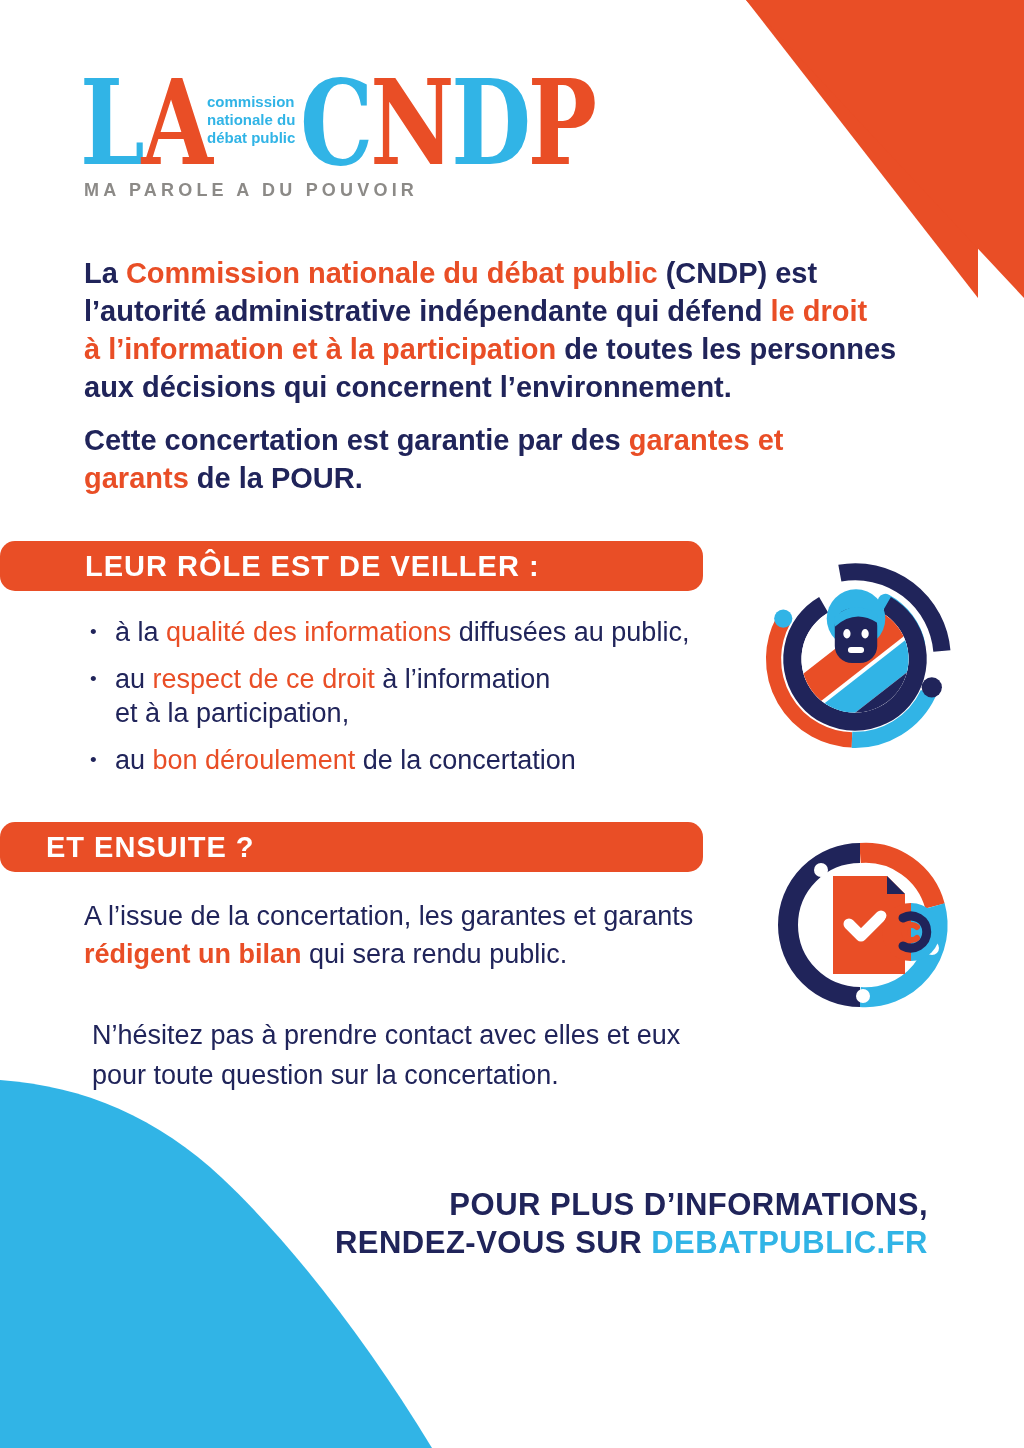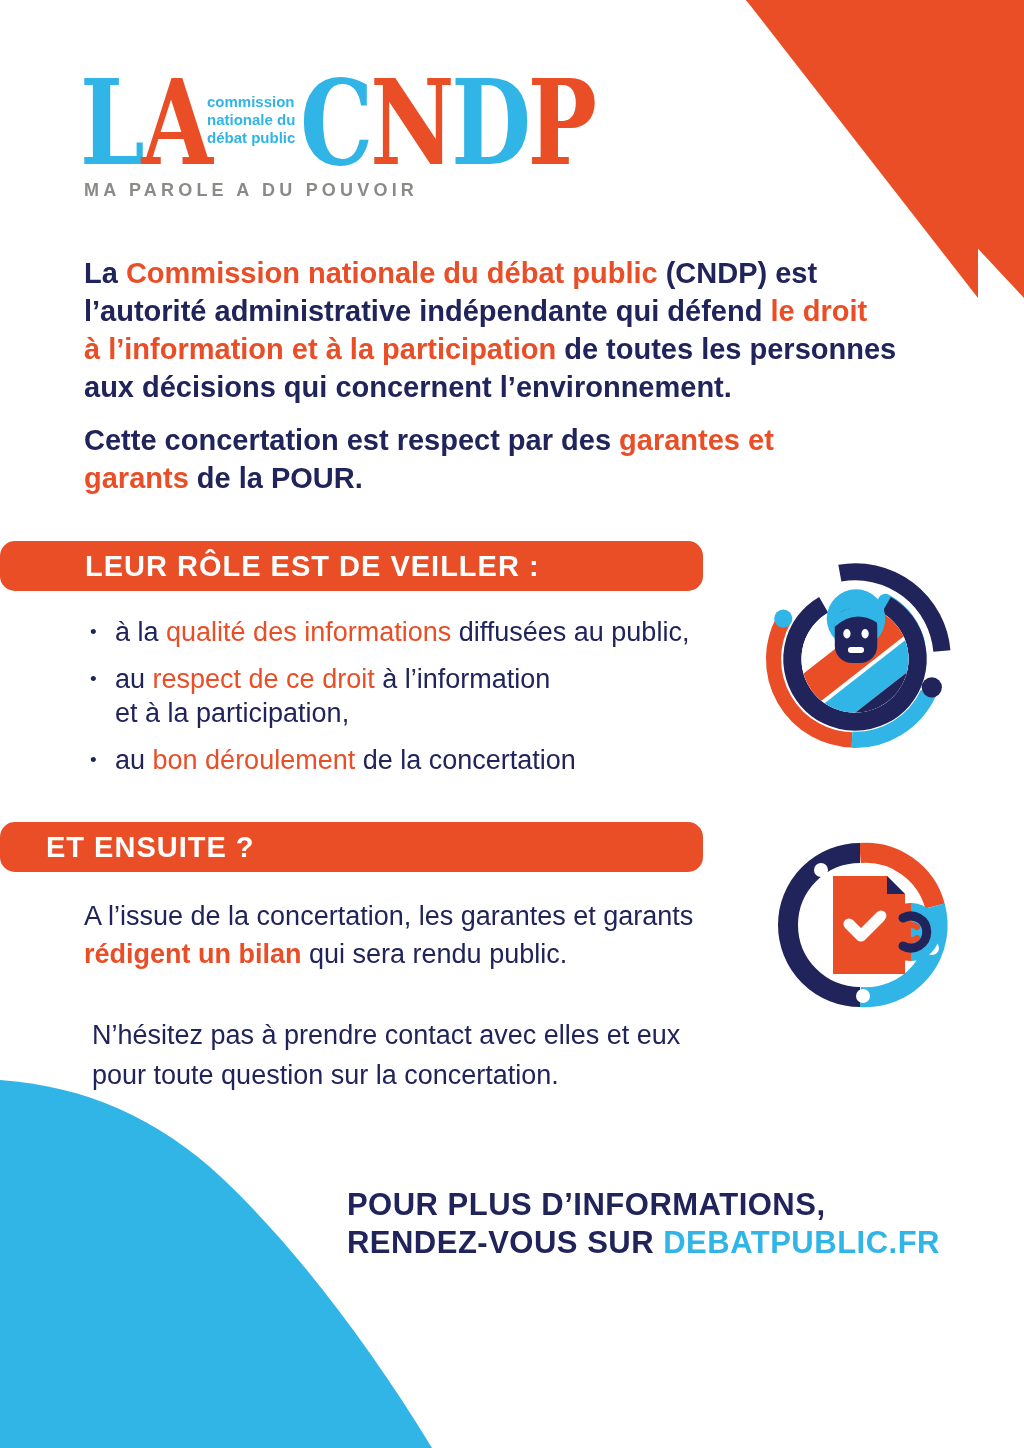--- a/index.html
+++ b/index.html
@@ -52,21 +52,21 @@
     color:var(--navy);font-size:19px;line-height:34px;}
 
   .next-para{left:84px;top:897px;width:700px;font-size:27px;line-height:38px;}
   .contact-para{left:84px;top:1015px;width:700px;font-size:27px;line-height:40px;margin-left:8px;}
 
   
   .icon-role{position:absolute;left:758px;top:560px;width:194px;height:194px;}
   .icon-next{position:absolute;left:777px;top:836px;width:178px;height:178px;}
 
   
-  .footer-cta{position:absolute;right:84px;top:1186px;text-align:left;
+  .footer-cta{position:absolute;right:96px;top:1186px;text-align:right;
     color:var(--navy);font-size:31px;line-height:38px;font-weight:800;letter-spacing:.5px;
     white-space:nowrap;}
   .footer-link{color:var(--blue);text-decoration:none;cursor:pointer;margin-top:40px;}
 </style>
 </head>
 <body>
 
 <div class="page">
 
   <svg class="corner-tr" viewBox="0 0 278 298" aria-hidden="true">
@@ -83,21 +83,21 @@
     <div class="logo-subtitle">
       <div>commission</div>
       <div>nationale du</div>
       <div>débat public</div>
     </div>
     <div class="logo-word logo-cndp"><span class="seg seg-blue">C</span><span class="seg seg-orange">N</span><span class="seg seg-blue">D</span><span class="seg seg-orange">P</span></div>
     <div class="tagline">MA PAROLE A DU POUVOIR</div>
   </div>
 
   <p class="para intro-p1"><span class="seg seg-navy">La </span><span class="seg seg-orange">Commission nationale du débat public</span><span class="seg seg-navy"> (CNDP) est</span><br><span class="seg seg-navy">l’autorité administrative indépendante qui défend </span><span class="seg seg-orange">le droit</span><br><span class="seg seg-orange">à l’information et à la participation</span><span class="seg seg-navy"> de toutes les personnes</span><br><span class="seg seg-navy">aux décisions qui concernent l’environnement.</span></p>
-  <p class="para intro-p2"><span class="seg seg-navy">Cette concertation est respect par  des </span><span class="seg seg-orange">garantes et</span><br><span class="seg seg-orange">garants</span><span class="seg seg-navy"> de la POUR.</span></p>
+  <p class="para intro-p2"><span class="seg seg-navy">Cette concertation est garantie par  des </span><span class="seg seg-orange">garantes et</span><br><span class="seg seg-orange">garants</span><span class="seg seg-navy"> de la POUR.</span></p>
 
   <div class="banner banner-role">LEUR RÔLE EST DE VEILLER :</div>
   <ul class="bullets">
     <li><span class="seg seg-navy">à la </span><span class="seg seg-orange">qualité des informations</span><span class="seg seg-navy"> diffusées au public,</span></li>
     <li><span class="seg seg-navy">au </span><span class="seg seg-orange">respect de ce droit</span><span class="seg seg-navy"> à l’information</span><br><span class="seg seg-navy">et à la participation,</span></li>
     <li><span class="seg seg-navy">au </span><span class="seg seg-orange">bon déroulement</span><span class="seg seg-navy"> de la concertation</span></li>
   </ul>
 
   <svg class="icon-role" viewBox="0 0 192 192" aria-label="garant-person-circle-icon">
 

